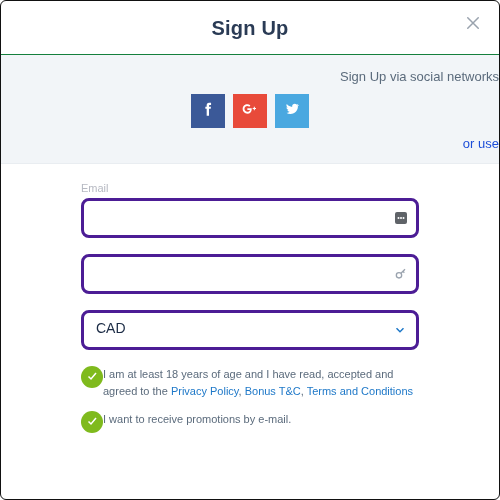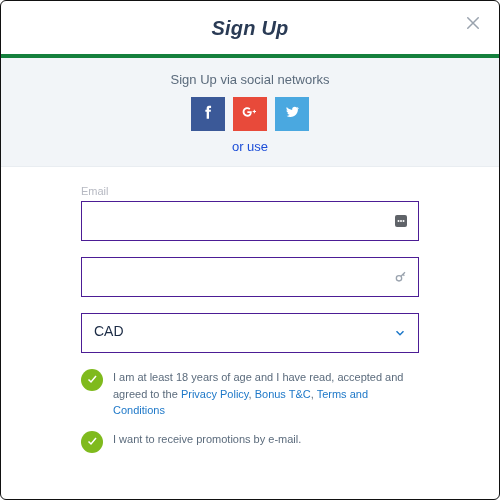--- a/index.html
+++ b/index.html
@@ -8,63 +8,63 @@
     width: 500px; height: 500px;
     border: 1px solid #111; border-radius: 6px;
     background: #fff; position: relative; overflow: hidden;
     display: flex; flex-direction: column;
   }
   .header {
     position: relative;
     text-align: center;
     padding: 16px 0 14px;
   }
-  .title { color: #2a3b55; font-size: 20px; font-weight: 600; letter-spacing: .2px; font-style: italic; }
+  .title { color: #2a3b55; font-size: 20px; font-weight: 600; letter-spacing: .2px; }
   .close {
     position: absolute; right: 14px; top: 12px;
     width: 24px; height: 24px; display: flex; align-items: center; justify-content: center;
     cursor: pointer; color: #9aa3ae; font-size: 22px; line-height: 1;
   }
   .social-band {
     background: #f2f5f8;
-    border-top: 4px solid #15803d; border-bottom: 1px solid #e9edf1;
-    padding: 14px 0 12px; text-align: center;
+    border-top: 1px solid #15803d; border-bottom: 1px solid #e9edf1;
+    padding: 14px 0 12px; text-align: right;
   }
   .social-cap { color: #5b6b7c; font-size: 13px; margin-bottom: 10px; }
   .social-row { display: flex; gap: 8px; justify-content: center; margin-bottom: 8px; }
   .sbtn { width: 34px; height: 34px; display: flex; align-items: center; justify-content: center; cursor: pointer; color: #fff; }
   .fb { background: #3b5998; }
   .gp { background: #e84a3a; }
   .tw { background: #4aa8e0; }
   .sbtn svg { width: 16px; height: 16px; fill: #fff; }
   .or-use { color: #1d4ed8; font-size: 13px; }
 
   .form { padding: 18px 80px 0; }
   .field { margin-bottom: 16px; }
   .flabel { color: #b6b9c2; font-size: 11px; margin-bottom: 4px; display: block; }
   .input-wrap { position: relative; }
   .input {
     width: 100%; height: 40px;
-    border: 1px solid #4c1d95; border-radius: 0;
+    border: 3px solid #4c1d95; border-radius: 8px;
     padding: 0 40px 4px 12px;
     font-size: 14px; color: #1b2b45; background: #fff;
   }
   .trail-icon {
     position: absolute; right: 8px; top: 50%; transform: translateY(-50%);
     width: 20px; height: 20px; display: flex; align-items: center; justify-content: center;
     color: #9aa3ae;
   }
   .select-wrap { position: relative; }
   .select-chevron {
     position: absolute; right: 12px; top: 50%; transform: translateY(-50%);
     display: flex; align-items: center; justify-content: center;
   }
   .select-chevron svg { width: 14px; height: 14px; stroke: #1e78c8; fill: none; stroke-width: 2.5; }
 
-  .check-row { display: flex; align-items: flex-start; gap: 10px; margin-bottom: 12px; }
+  .check-row { display: flex; align-items: flex-start; margin-bottom: 12px; }
   .check {
     flex: 0 0 auto;
     width: 22px; height: 22px; border-radius: 50%;
     background: #7fba1d; display: flex; align-items: center; justify-content: center;
     cursor: pointer;
   }
   .check svg { width: 12px; height: 12px; stroke: #fff; stroke-width: 3; fill: none; }
   .check-text { font-size: 11px; color: #5b6b7c; line-height: 1.5; }
   .check-text a { color: #1e78c8; text-decoration: none; }
 </style>

